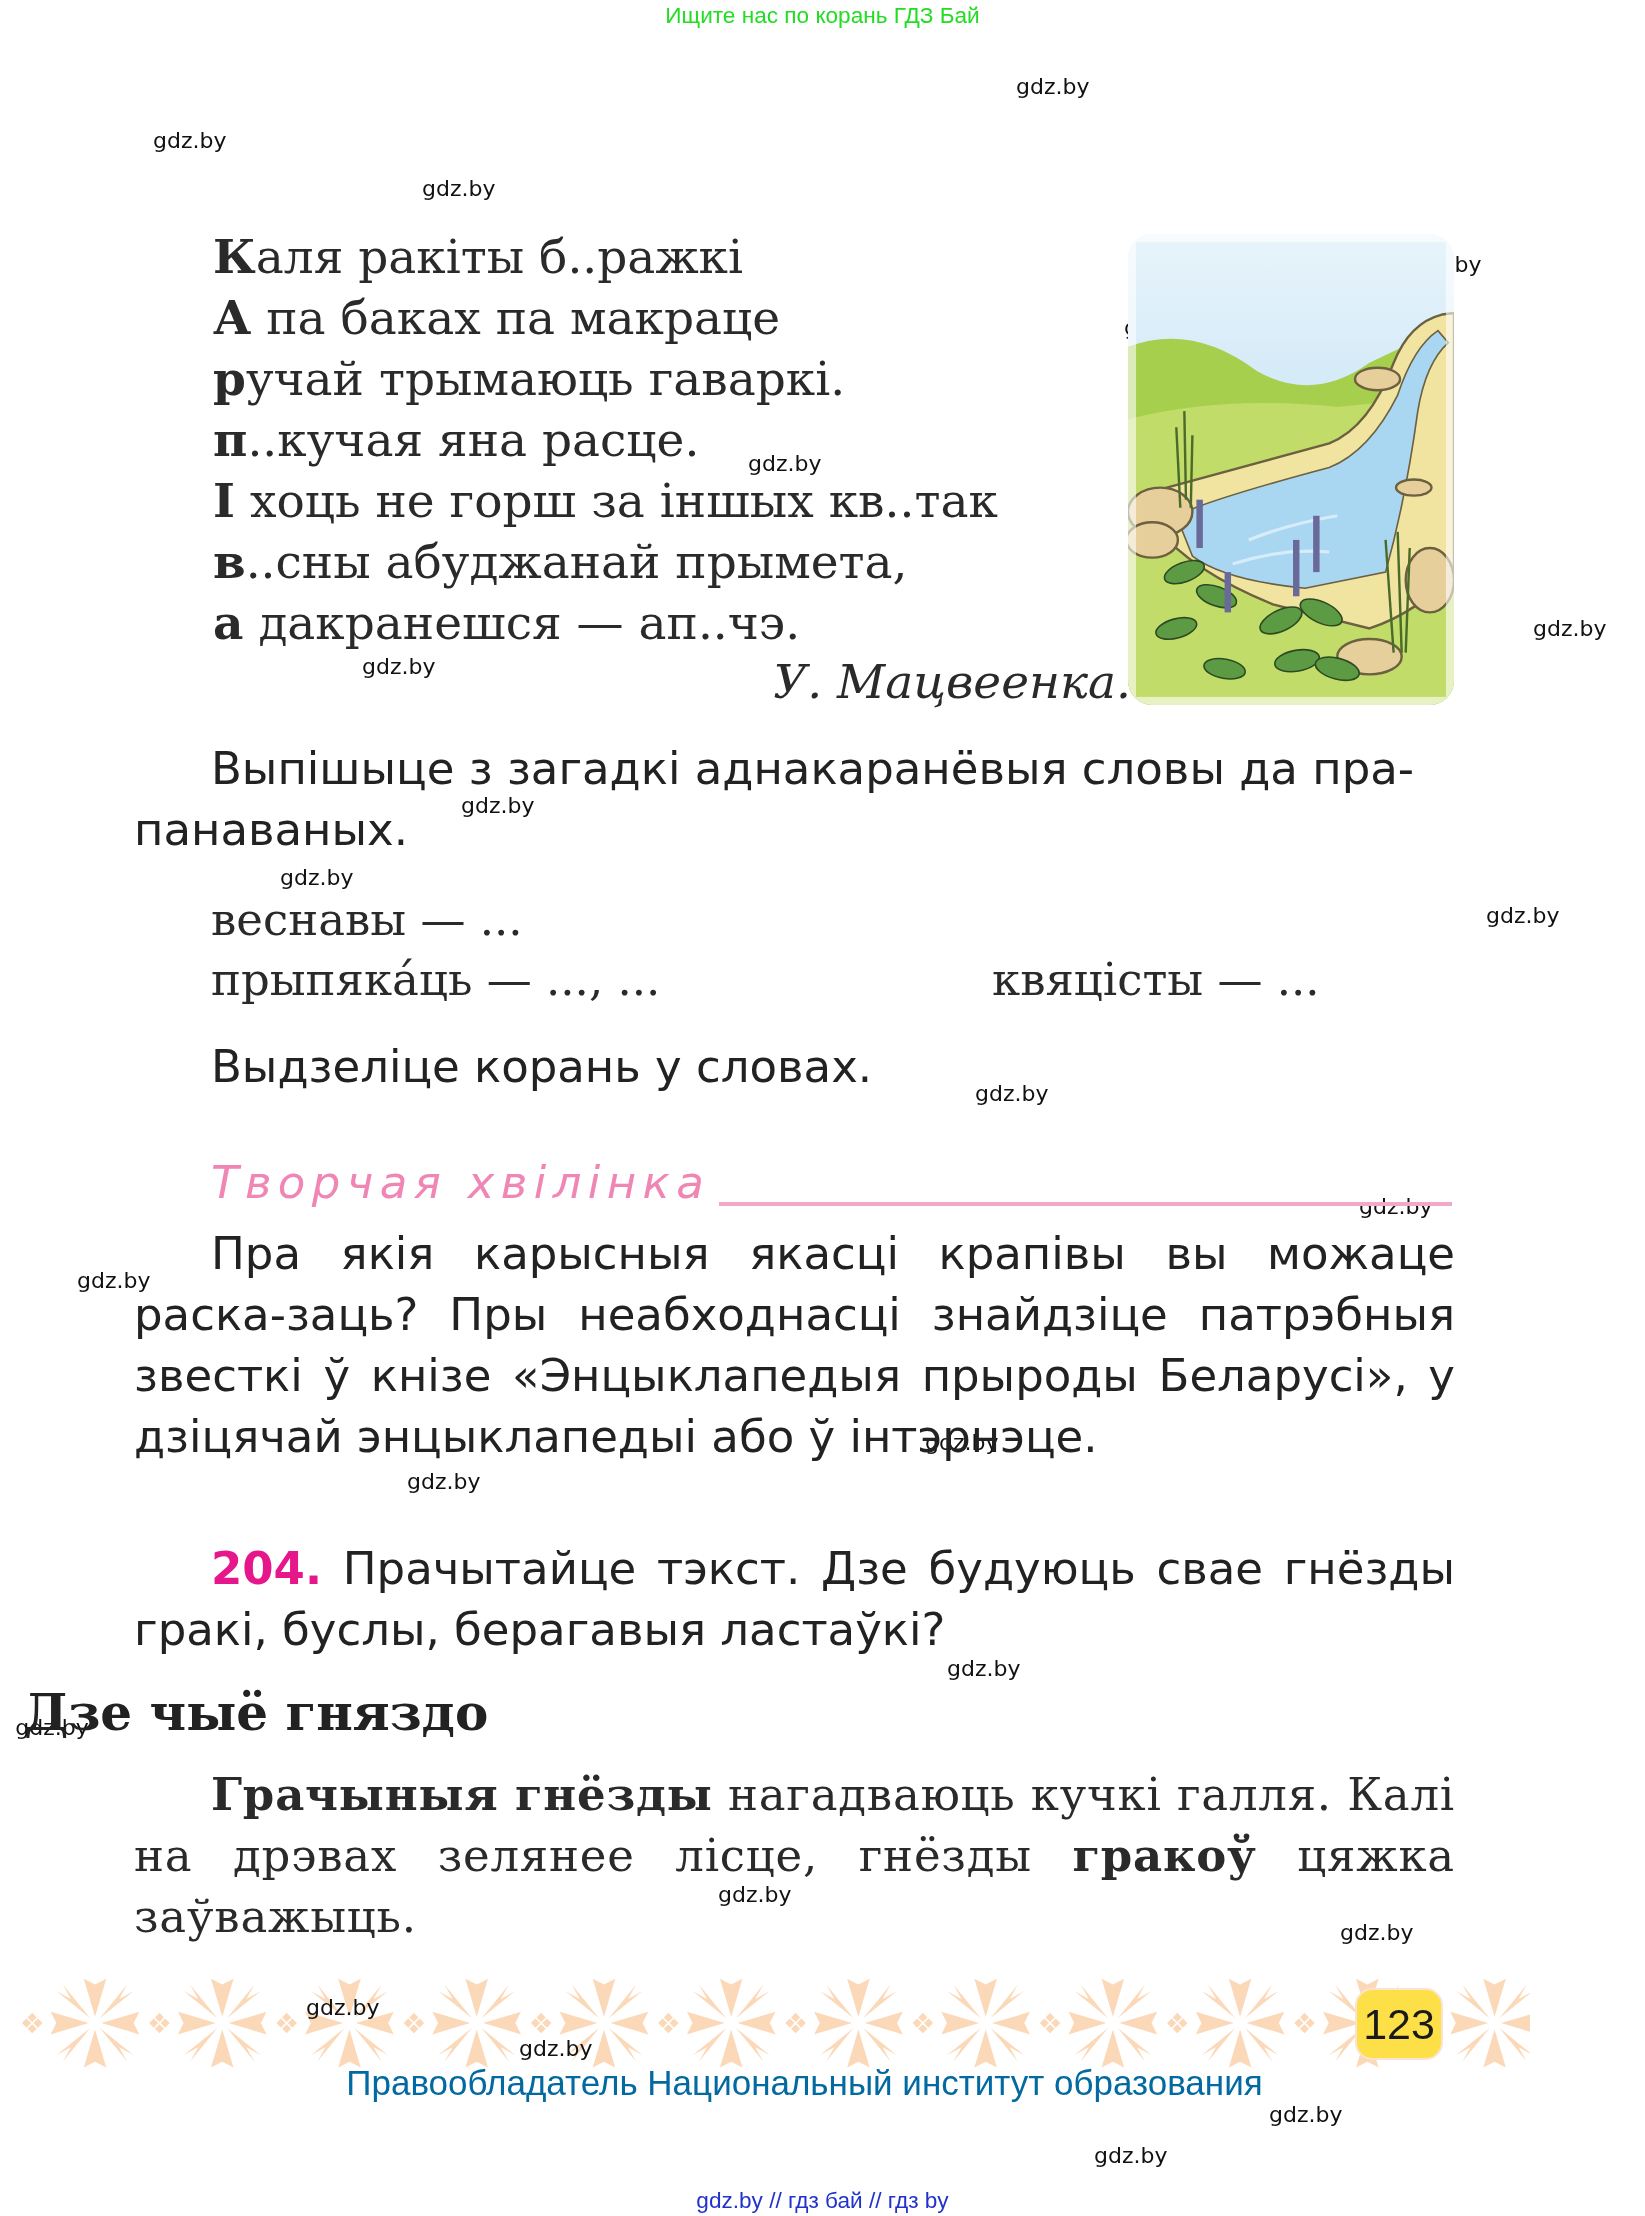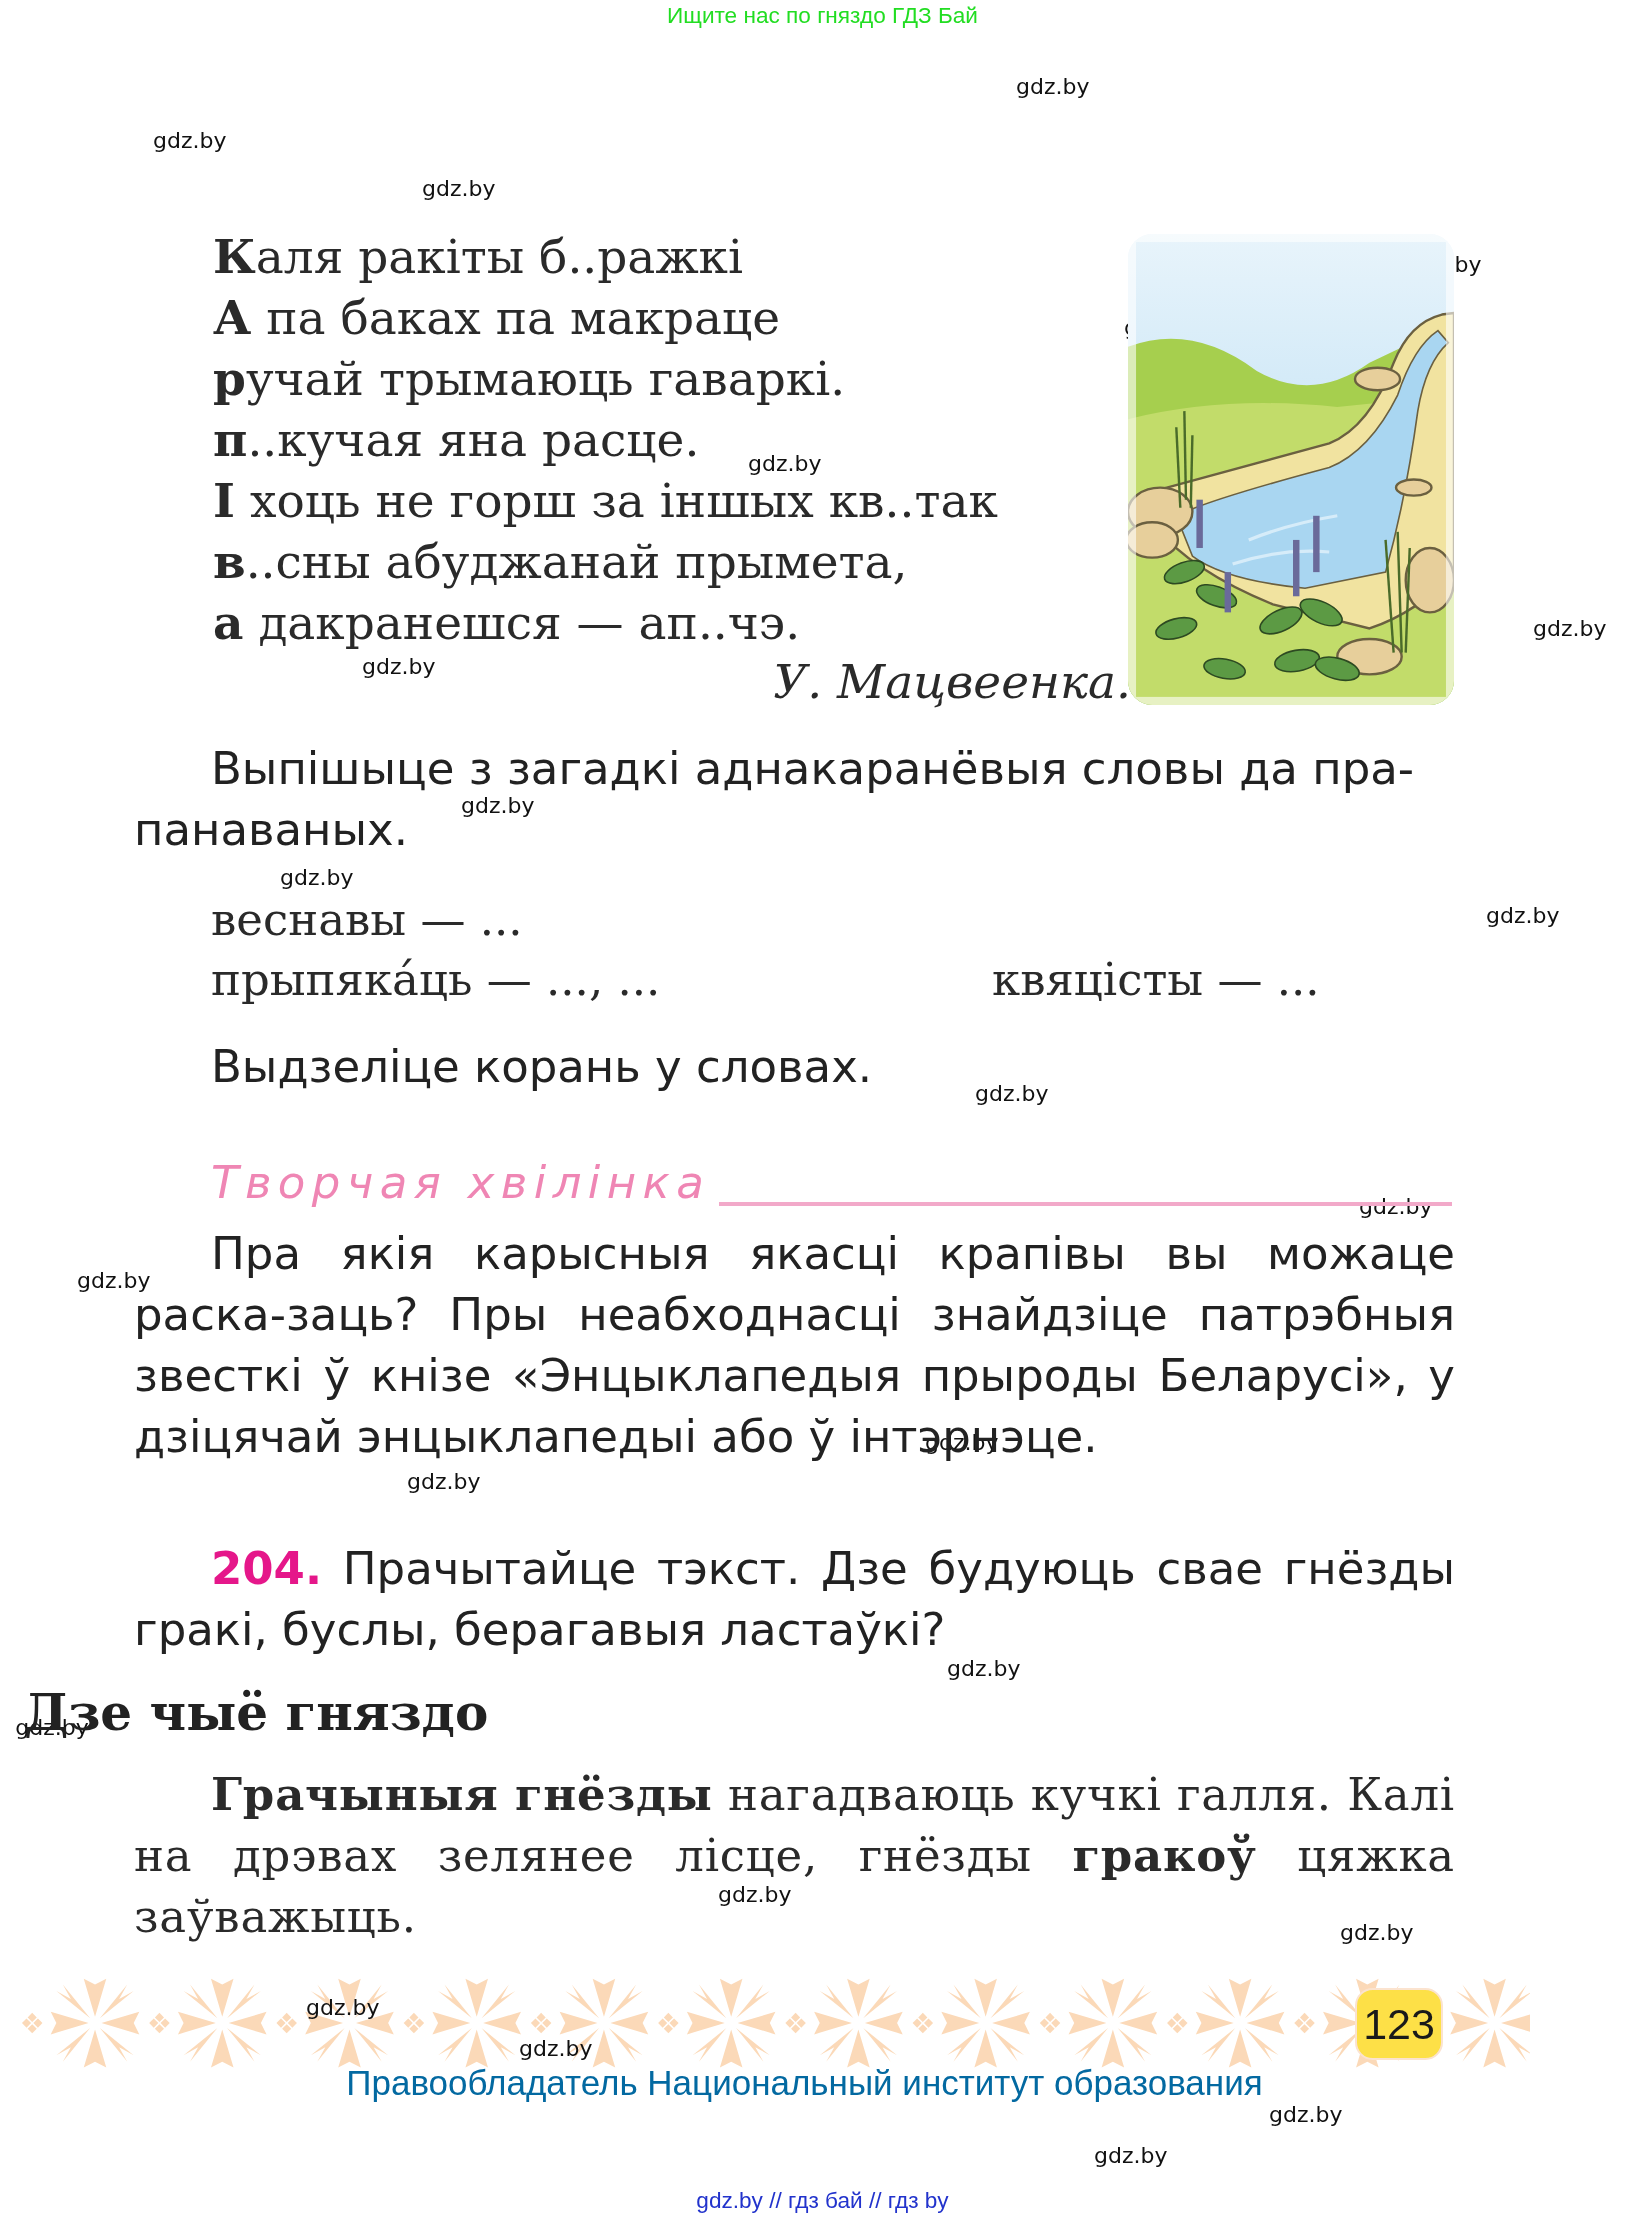--- a/index.html
+++ b/index.html
@@ -76,21 +76,21 @@
     padding-right: 36px; box-sizing: border-box;
   }
   .footer-links {
     left: 0; width: 1645px; top: 2188px; text-align: center;
     font-family: "Liberation Sans", sans-serif; font-size: 22.6px; color: #2233cc;
   }
 </style>
 </head>
 <body>
 
-<div class="abs banner-top">Ищите нас по гняздо ГДЗ Бай</div>
+<div class="abs banner-top">Ищите нас по корань ГДЗ Бай</div>
 
 <div class="abs wm" style="left:1016px;top:76px">gdz.by</div>
 <div class="abs wm" style="left:153px;top:130px">gdz.by</div>
 <div class="abs wm" style="left:422px;top:178px">gdz.by</div>
 <div class="abs wm" style="left:1408px;top:254px">gdz.by</div>
 <div class="abs wm" style="left:1124px;top:317px">gdz.by</div>
 <div class="abs wm" style="left:748px;top:453px">gdz.by</div>
 <div class="abs wm" style="left:1533px;top:618px">gdz.by</div>
 <div class="abs wm" style="left:362px;top:656px">gdz.by</div>
 <div class="abs wm" style="left:461px;top:795px">gdz.by</div>

